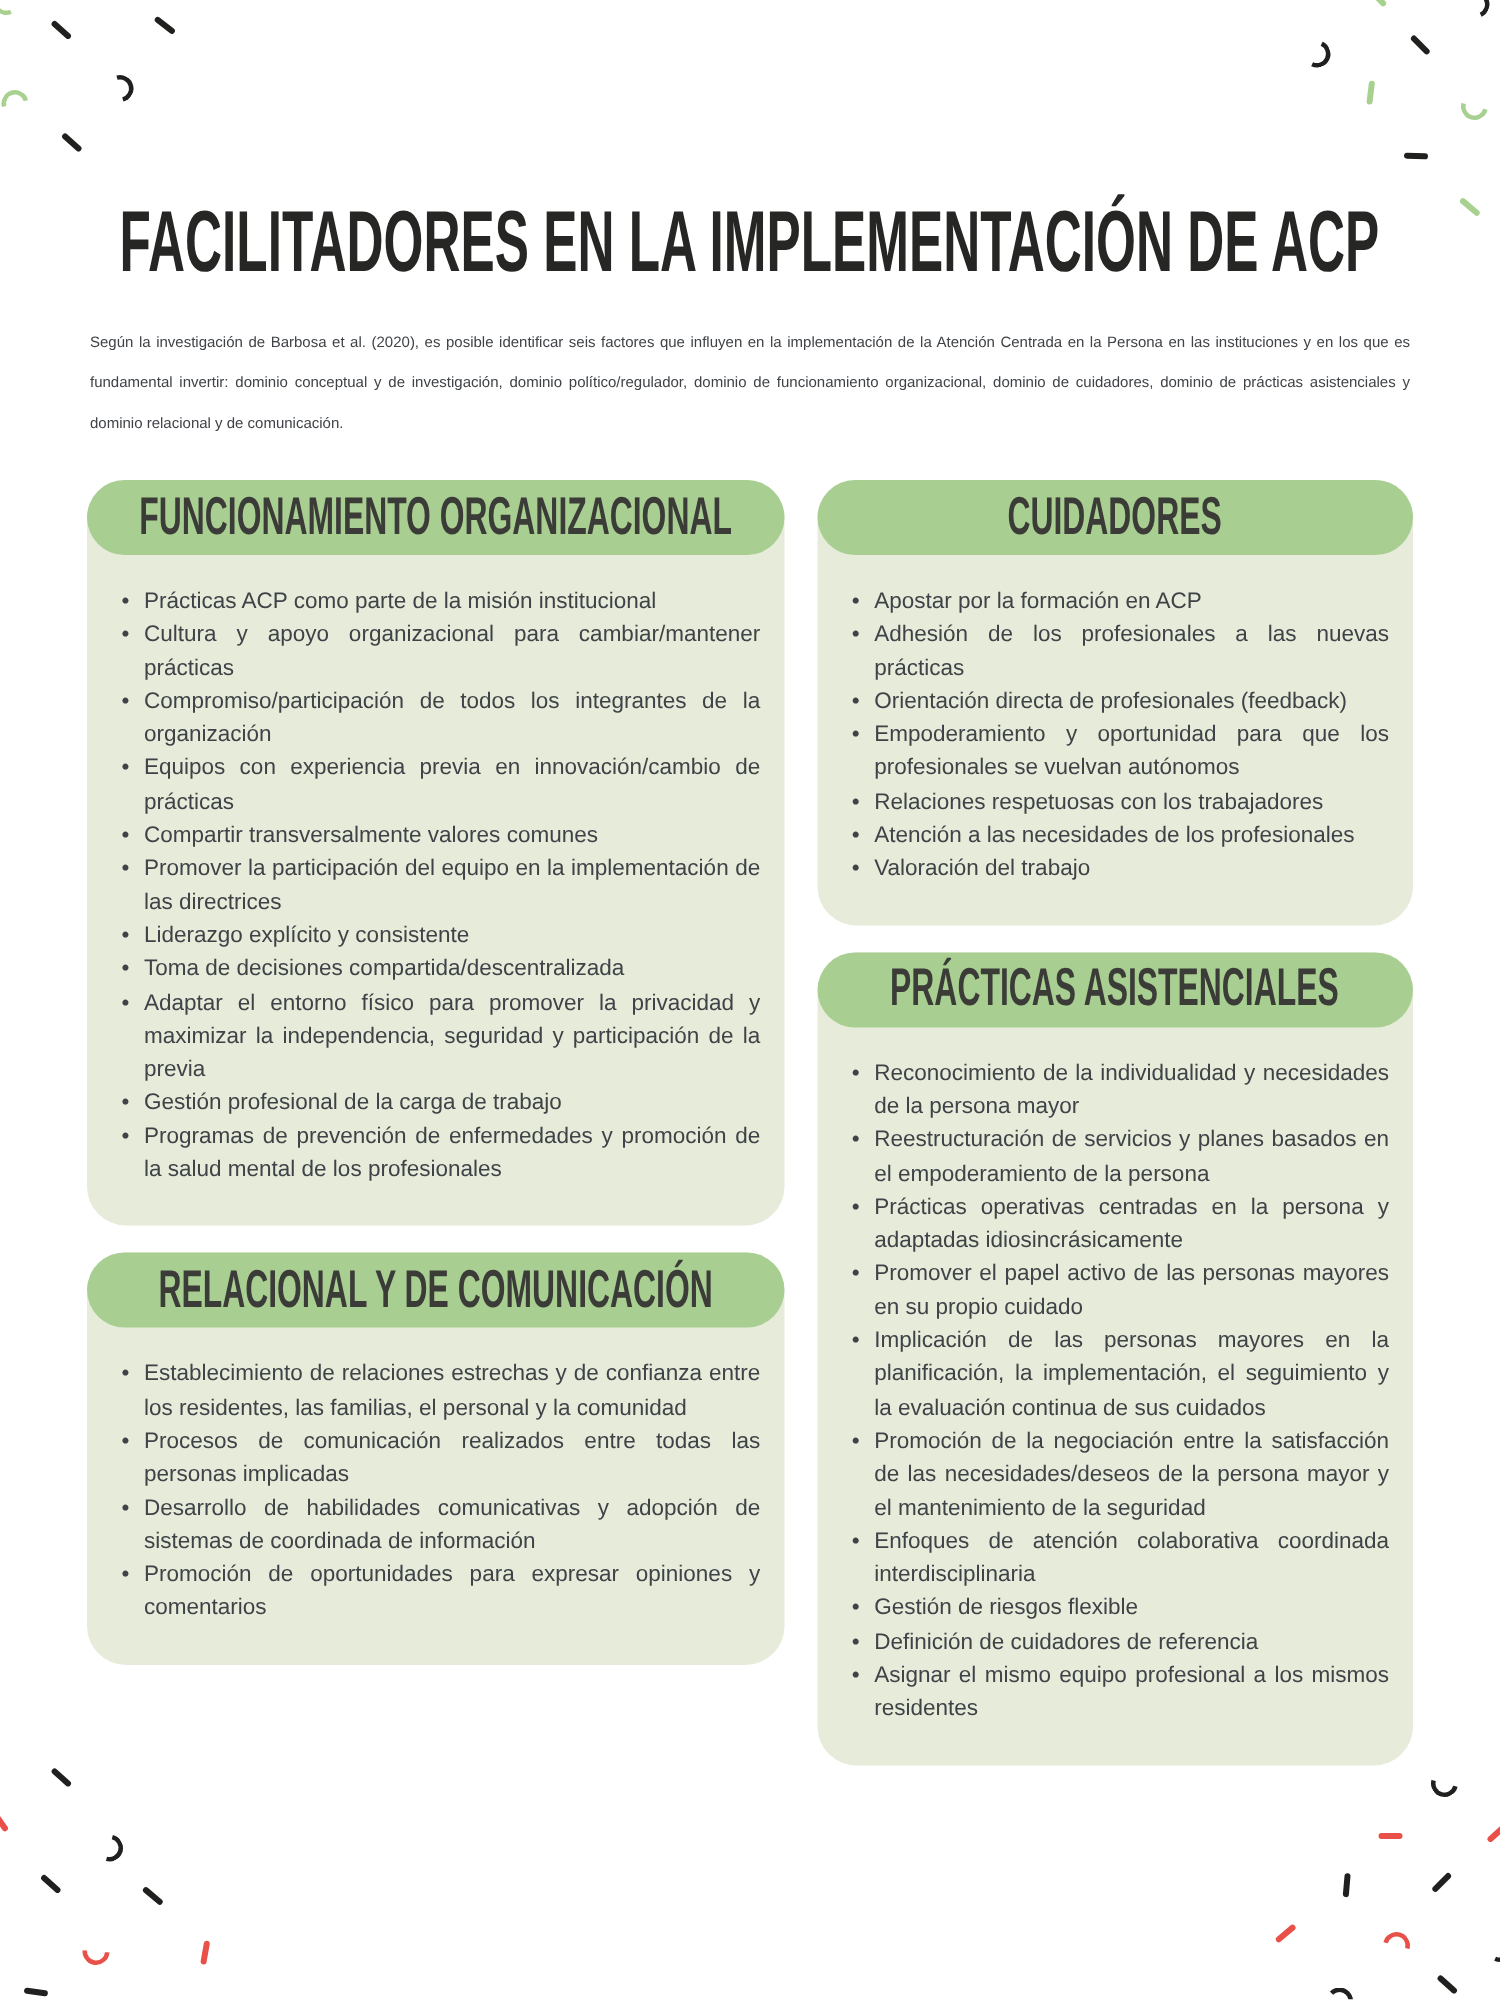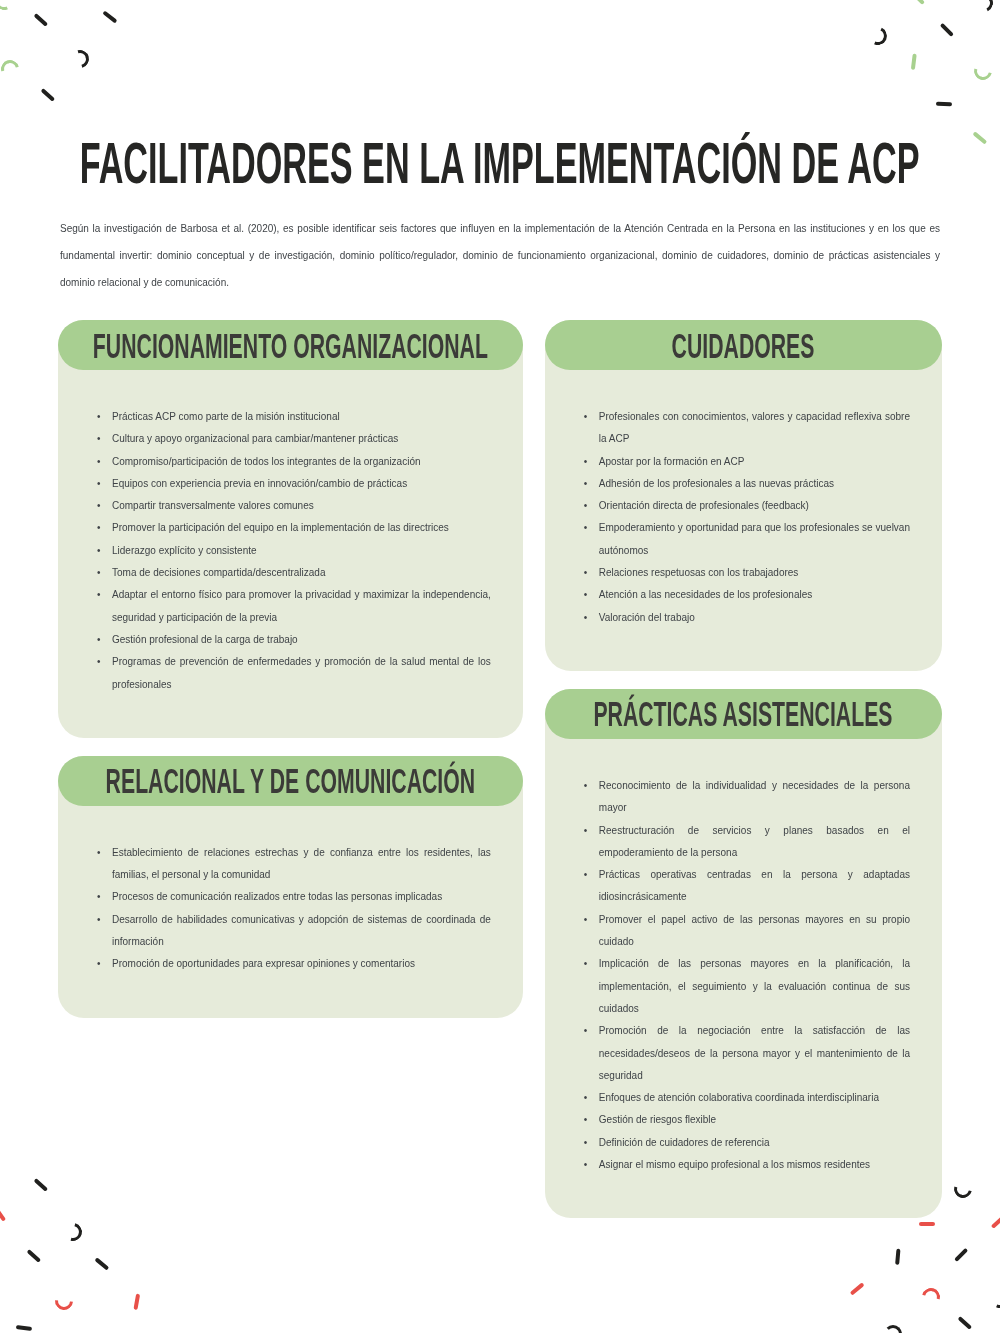--- a/index.html
+++ b/index.html
@@ -53,22 +53,22 @@
     height:50px;
     display:flex;align-items:center;justify-content:center;
   }
   .panel-header .script-font{
     font-size:25px;
     color:#3b3b38;
     transform:scale(0.85,1.42);
   }
   .panel-body{padding:20px 16px 26px 22px;}
   ul.bullets{
-    margin:16px;padding:0;list-style:none;
-    font-size:10px;line-height:22.3px;
+    margin:0;padding:0;list-style:none;
+    font-size:15px;line-height:22.3px;
     color:#3f4347;
     text-align:justify;
   }
   ul.bullets li{position:relative;padding-left:16px;}
   ul.bullets li::before{
     content:"\2022";
     position:absolute;left:1px;top:0;
     color:#3f4347;
   }
 </style>
@@ -160,21 +160,20 @@
     </div>
 
     <div class="col">
 
       <section class="panel">
         <div class="panel-header">
           <span class="script-font">CUIDADORES</span>
         </div>
         <div class="panel-body">
           <ul class="bullets">
-              <li>Profesionales con conocimientos, valores y capacidad reflexiva sobre la ACP</li>
               <li>Apostar por la formación en ACP</li>
               <li>Adhesión de los profesionales a las nuevas prácticas</li>
               <li>Orientación directa de profesionales (feedback)</li>
               <li>Empoderamiento y oportunidad para que los profesionales se vuelvan autónomos</li>
               <li>Relaciones respetuosas con los trabajadores</li>
               <li>Atención a las necesidades de los profesionales</li>
               <li>Valoración del trabajo</li>
             </ul>
         </div>
       </section>

